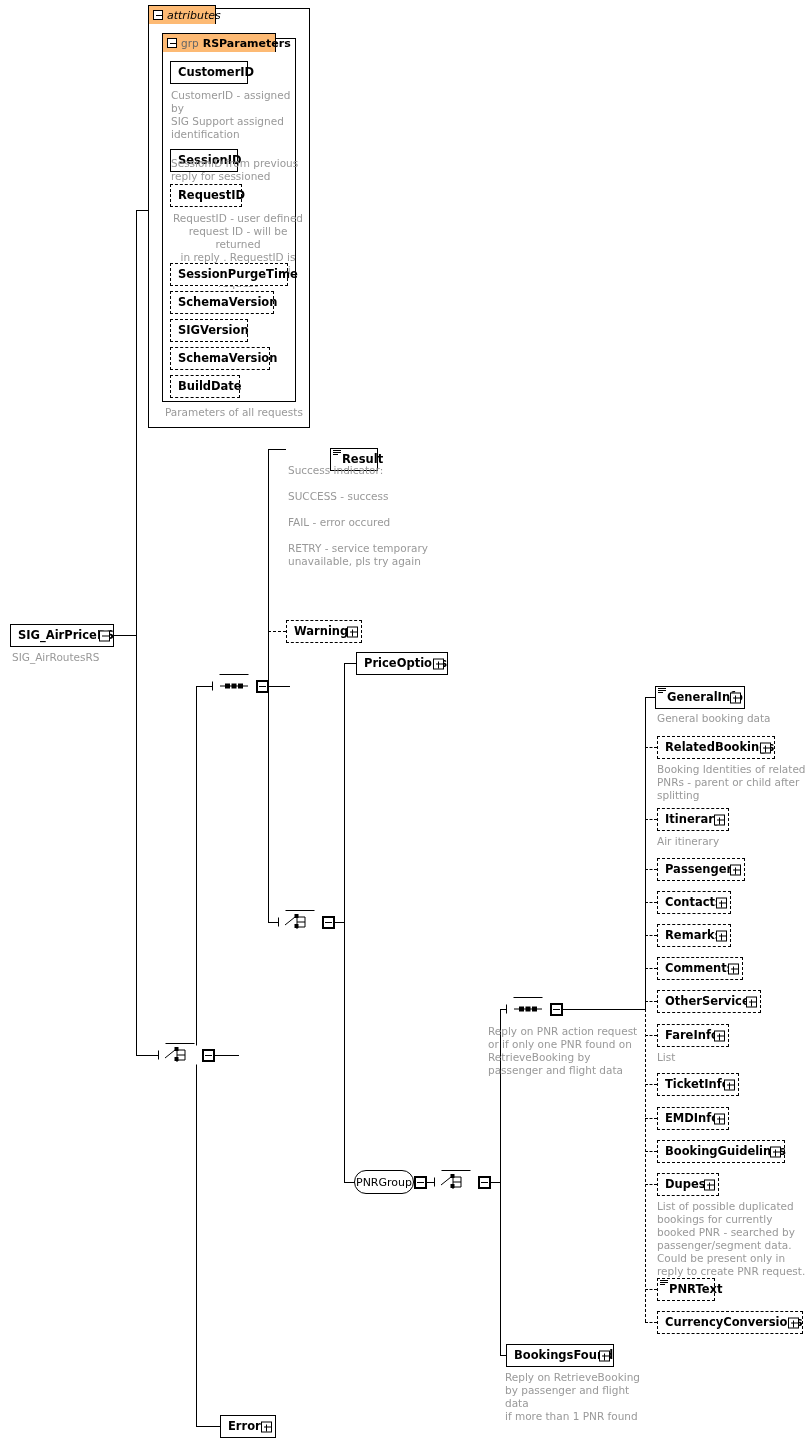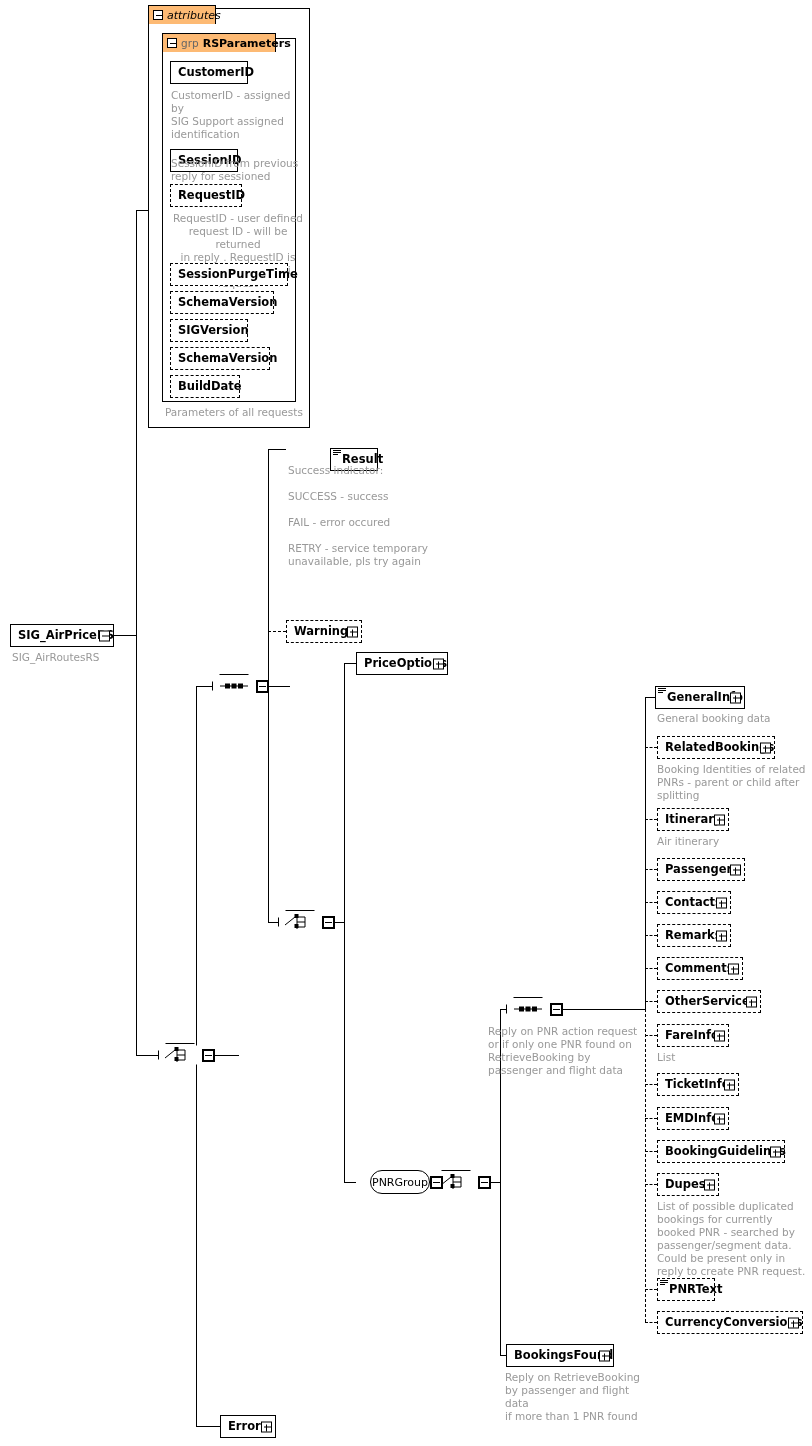--- a/index.html
+++ b/index.html
@@ -94,21 +94,21 @@
     clip-path:polygon(8px 0,36px 0,44px 8px,44px 16px,36px 24px,8px 24px,0 16px,0 8px);
   }
   .comp .glyph{position:absolute;left:0;top:0;width:44px;height:24px;}
   .comp .box{
     position:absolute;left:44px;top:6px;width:13px;height:13px;
     border:2px solid #000;background:#fff;box-sizing:border-box;
   }
   .comp .box i{position:absolute;left:1px;top:4px;width:7px;height:1px;background:#000;}
 
   
-  .ngroup{position:absolute;height:28px;margin-left:16px;}
+  .ngroup{position:absolute;height:28px;}
   .ngroup .oct{
     position:absolute;left:0;top:0;height:24px;width:100%;
     background:#fff;border:1px solid #000;box-sizing:border-box;
     border-radius:12px/12px;
     display:flex;align-items:center;justify-content:center;
     font-size:11px;color:#000;
   }
   .ngroup .shadow{
     position:absolute;left:4px;top:4px;height:24px;width:100%;
     background:#b8b8b8;border-radius:12px/12px;z-index:-1;

